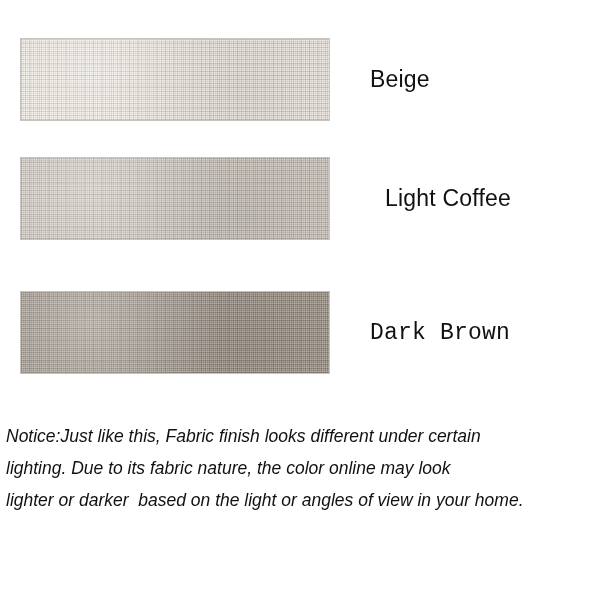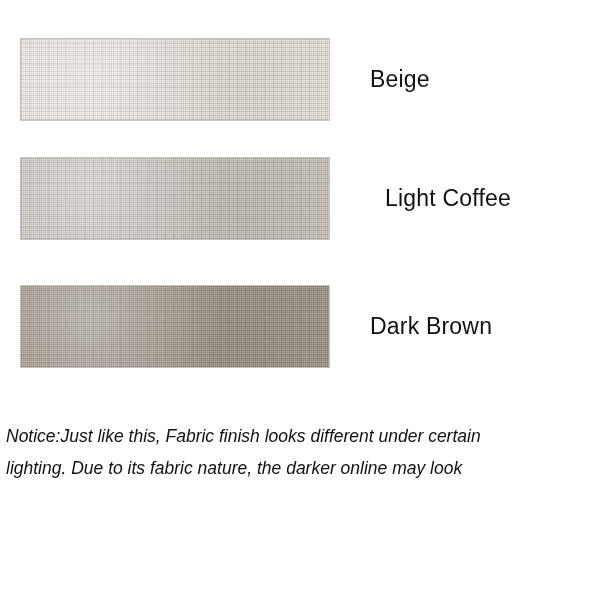--- a/index.html
+++ b/index.html
@@ -86,21 +86,21 @@
   .swatch-label {
     margin-left: 40px;
     font-size: 22px;
     letter-spacing: 0.2px;
     color: #111111;
     white-space: nowrap;
   }
 
   #row-0 { top: 38px; }
   #row-1 { top: 157px; gap: 15px; }
-  #row-2 { top: 285px; }
+  #row-2 { top: 291px; font-family: Liberation Mono, monospace; }
 
   #row-0 .swatch-label { font-size: 23px; }
   #row-1 .swatch-label { font-size: 23px; }
   #row-2 .swatch-label { font-size: 23px; }
 
   
   .notice {
     position: absolute;
     top: 420px;
     left: 6px;
@@ -139,16 +139,17 @@
   <div class="swatch-row" id="row-2">
     <div class="swatch" style="background-color: rgb(160, 149, 137);">
       <div class="weave" id="weave-2"></div>
       <div class="weave-slub"></div>
     </div>
     <div class="swatch-label">Dark Brown</div>
   </div>
 
   <div class="notice">
     <span>Notice:Just like this, Fabric finish looks different under certain</span>
-    <span>lighting. Due to its fabric nature, the darker online may look</span>
+    <span>lighting. Due to its fabric nature, the color online may look</span>
+    <span>lighter or darker  based on the light or angles of view in your home.</span>
   </div>
 
 </div>
 
 </body></html>

